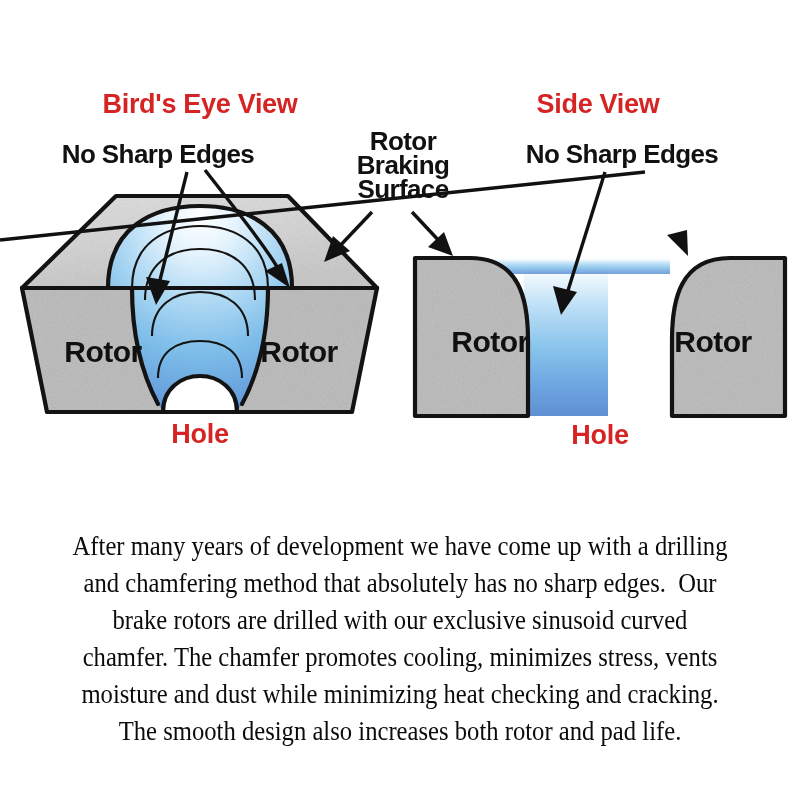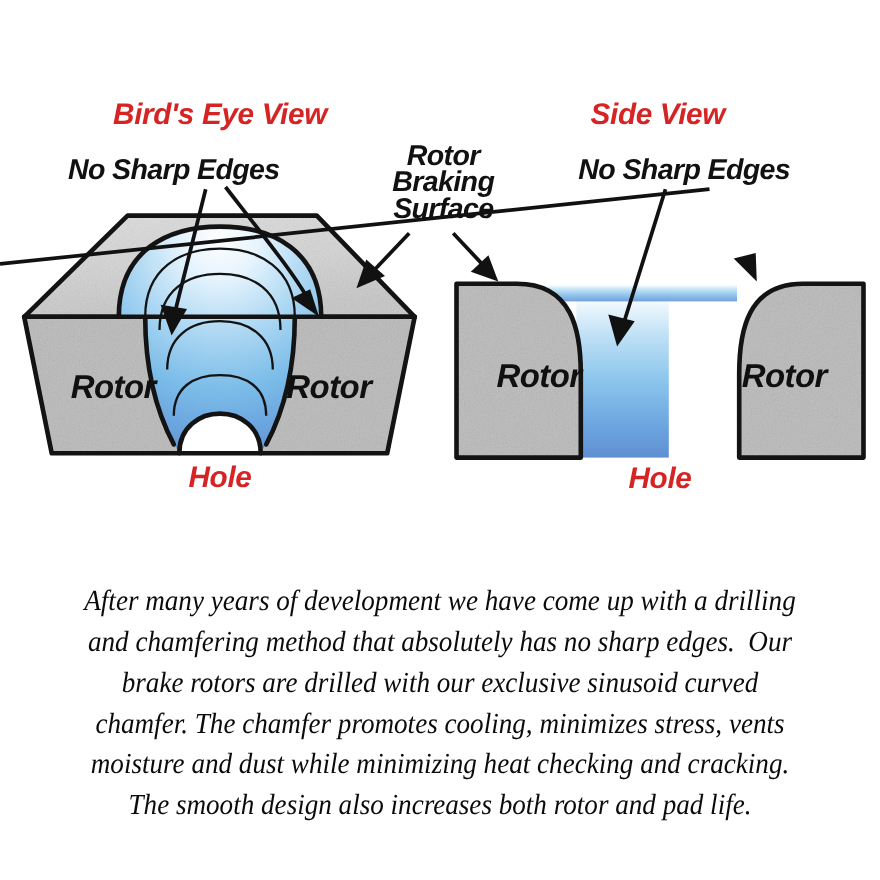--- a/index.html
+++ b/index.html
@@ -13,21 +13,20 @@
     height: 800px;
     font-family: "Liberation Sans", sans-serif;
     overflow: hidden;
     position: relative;
   }
   #page {
     position: relative;
     width: 675px;
     height: 800px;
     background: #ffffff;
-    font-style: italic;
   }
   svg.figure {
     position: absolute;
     left: 0;
     top: 0;
     width: 800px;
     height: 800px;
   }
   .heading-red {
     font-family: "Liberation Sans", sans-serif;

